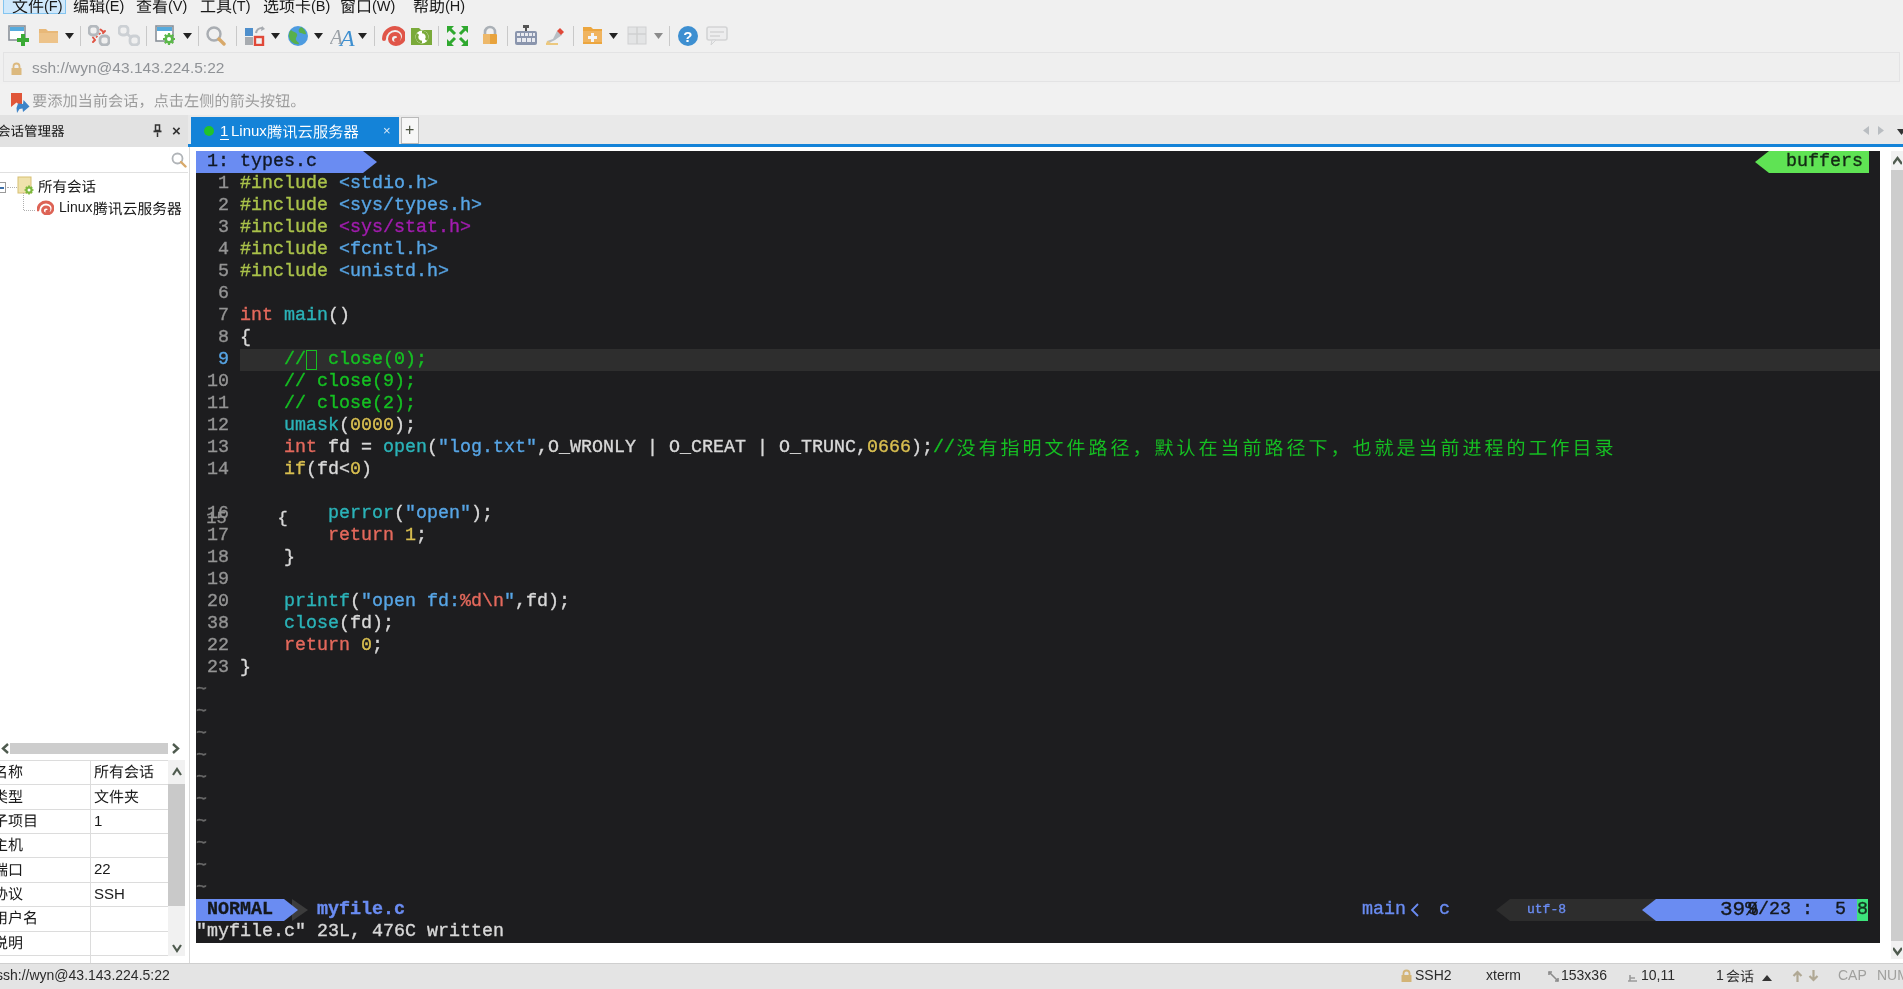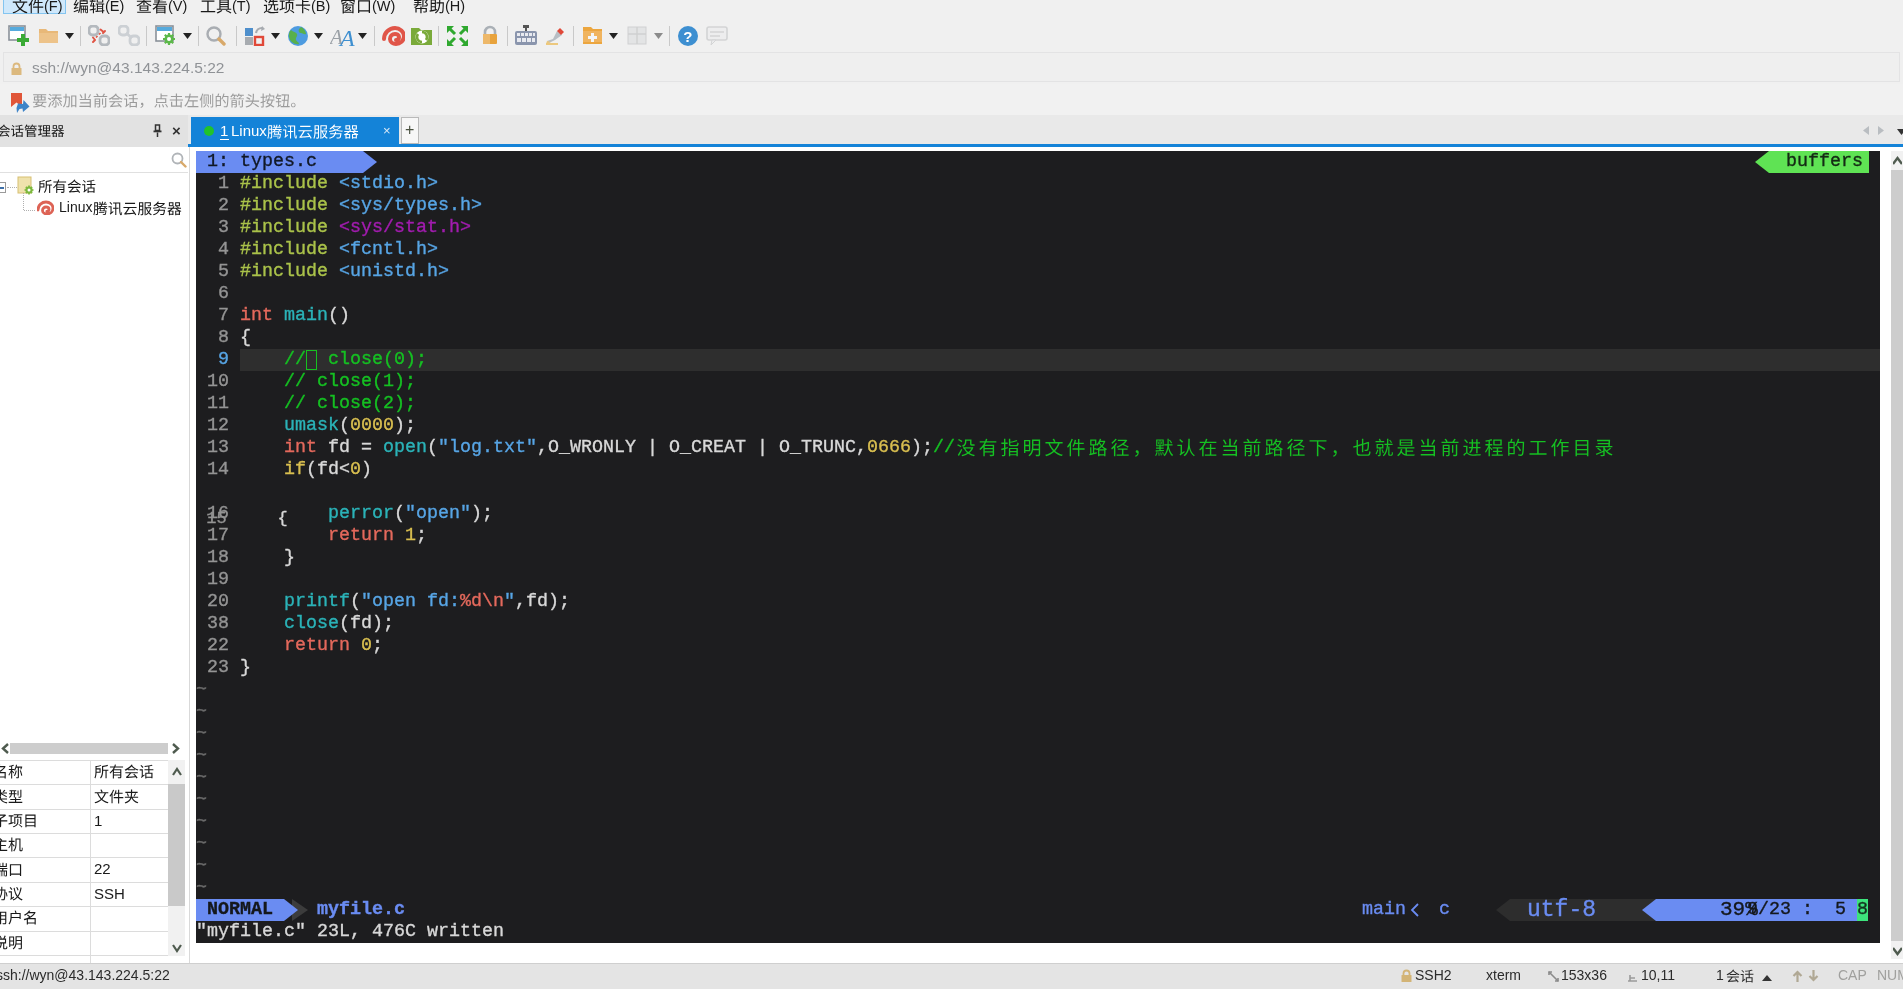--- a/index.html
+++ b/index.html
@@ -457,21 +457,21 @@
     <div class="abs mono" style="left:196.0px;top:217px;height:22px;line-height:22px;font-size:18.3333px"><span style="color:#949494;font-weight:400">  3 </span><span style="color:#aac24a;font-weight:400">#include</span><span style="color:#d8d8d8;font-weight:400"> </span><span style="color:#a21caf;font-weight:400">&lt;sys/stat.h&gt;</span></div>
     <div class="abs mono" style="left:196.0px;top:239px;height:22px;line-height:22px;font-size:18.3333px"><span style="color:#949494;font-weight:400">  4 </span><span style="color:#aac24a;font-weight:400">#include</span><span style="color:#d8d8d8;font-weight:400"> </span><span style="color:#57a5e5;font-weight:400">&lt;fcntl.h&gt;</span></div>
     <div class="abs mono" style="left:196.0px;top:261px;height:22px;line-height:22px;font-size:18.3333px"><span style="color:#949494;font-weight:400">  5 </span><span style="color:#aac24a;font-weight:400">#include</span><span style="color:#d8d8d8;font-weight:400"> </span><span style="color:#57a5e5;font-weight:400">&lt;unistd.h&gt;</span></div>
     <div class="abs mono" style="left:196.0px;top:283px;height:22px;line-height:22px;font-size:18.3333px"><span style="color:#949494;font-weight:400">  6 </span></div>
     <div class="abs mono" style="left:196.0px;top:305px;height:22px;line-height:22px;font-size:18.3333px"><span style="color:#949494;font-weight:400">  7 </span><span style="color:#e4695c;font-weight:400">int</span><span style="color:#d8d8d8;font-weight:400"> </span><span style="color:#2bb3b8;font-weight:400">main</span><span style="color:#d8d8d8;font-weight:400">()</span></div>
     <div class="abs mono" style="left:196.0px;top:327px;height:22px;line-height:22px;font-size:18.3333px"><span style="color:#949494;font-weight:400">  8 </span><span style="color:#d8d8d8;font-weight:400">{</span></div>
     <div class="abs" style="left:240px;top:349px;width:1640px;height:22px;background:#2e2e2e"></div>
     <div class="abs mono" style="left:196.0px;top:349px;height:22px;line-height:22px;font-size:18.3333px"><span style="color:#57a5e5;font-weight:400">  9 </span><span style="color:#d8d8d8;font-weight:400">    </span><span style="color:#15c022;font-weight:400">//</span></div>
     <div class="abs" style="left:306px;top:350px;width:11px;height:20px;border:1.5px solid #16c020"></div>
     <div class="abs mono" style="left:328.0px;top:349px;height:22px;line-height:22px;font-size:18.3333px"><span style="color:#15c022;font-weight:400">close(0);</span></div>
-    <div class="abs mono" style="left:196.0px;top:371px;height:22px;line-height:22px;font-size:18.3333px"><span style="color:#949494;font-weight:400"> 10 </span><span style="color:#d8d8d8;font-weight:400">    </span><span style="color:#15c022;font-weight:400">// close(1);</span></div>
+    <div class="abs mono" style="left:196.0px;top:371px;height:22px;line-height:22px;font-size:18.3333px"><span style="color:#949494;font-weight:400"> 10 </span><span style="color:#d8d8d8;font-weight:400">    </span><span style="color:#15c022;font-weight:400">// close(9);</span></div>
     <div class="abs mono" style="left:196.0px;top:393px;height:22px;line-height:22px;font-size:18.3333px"><span style="color:#949494;font-weight:400"> 11 </span><span style="color:#d8d8d8;font-weight:400">    </span><span style="color:#15c022;font-weight:400">// close(2);</span></div>
     <div class="abs mono" style="left:196.0px;top:415px;height:22px;line-height:22px;font-size:18.3333px"><span style="color:#949494;font-weight:400"> 12 </span><span style="color:#d8d8d8;font-weight:400">    </span><span style="color:#2bb3b8;font-weight:400">umask</span><span style="color:#d8d8d8;font-weight:400">(</span><span style="color:#d9bf50;font-weight:400">0000</span><span style="color:#d8d8d8;font-weight:400">);</span></div>
     <div class="abs mono" style="left:196.0px;top:437px;height:22px;line-height:22px;font-size:18.3333px"><span style="color:#949494;font-weight:400"> 13 </span><span style="color:#d8d8d8;font-weight:400">    </span><span style="color:#e4695c;font-weight:400">int</span><span style="color:#d8d8d8;font-weight:400"> fd = </span><span style="color:#2bb3b8;font-weight:400">open</span><span style="color:#d8d8d8;font-weight:400">(</span><span style="color:#57a5e5;font-weight:400">"log.txt"</span><span style="color:#d8d8d8;font-weight:400">,O_WRONLY | O_CREAT | O_TRUNC,</span><span style="color:#d9bf50;font-weight:400">0666</span><span style="color:#d8d8d8;font-weight:400">);</span><span style="color:#15c022;font-weight:400">//</span></div>
     <div class="abs mono" style="left:196.0px;top:459px;height:22px;line-height:22px;font-size:18.3333px"><span style="color:#949494;font-weight:400"> 14 </span><span style="color:#d8d8d8;font-weight:400">    </span><span style="color:#d9bf50;font-weight:400">if</span><span style="color:#d8d8d8;font-weight:400">(fd&lt;</span><span style="color:#d9bf50;font-weight:400">0</span><span style="color:#d8d8d8;font-weight:400">)</span></div>
     <div class="abs mono" style="left:196.0px;top:508px;height:22px;line-height:22px;font-size:17px"><span style="color:#949494;font-weight:400"> 15 </span><span style="color:#d8d8d8;font-weight:400">    {</span></div>
     <div class="abs mono" style="left:196.0px;top:503px;height:22px;line-height:22px;font-size:18.3333px"><span style="color:#949494;font-weight:400"> 16 </span><span style="color:#d8d8d8;font-weight:400">        </span><span style="color:#2bb3b8;font-weight:400">perror</span><span style="color:#d8d8d8;font-weight:400">(</span><span style="color:#57a5e5;font-weight:400">"open"</span><span style="color:#d8d8d8;font-weight:400">);</span></div>
     <div class="abs mono" style="left:196.0px;top:525px;height:22px;line-height:22px;font-size:18.3333px"><span style="color:#949494;font-weight:400"> 17 </span><span style="color:#d8d8d8;font-weight:400">        </span><span style="color:#e4695c;font-weight:400">return</span><span style="color:#d8d8d8;font-weight:400"> </span><span style="color:#d9bf50;font-weight:400">1</span><span style="color:#d8d8d8;font-weight:400">;</span></div>
     <div class="abs mono" style="left:196.0px;top:547px;height:22px;line-height:22px;font-size:18.3333px"><span style="color:#949494;font-weight:400"> 18 </span><span style="color:#d8d8d8;font-weight:400">    }</span></div>
     <div class="abs mono" style="left:196.0px;top:569px;height:22px;line-height:22px;font-size:18.3333px"><span style="color:#949494;font-weight:400"> 19 </span></div>
     <div class="abs mono" style="left:196.0px;top:591px;height:22px;line-height:22px;font-size:18.3333px"><span style="color:#949494;font-weight:400"> 20 </span><span style="color:#d8d8d8;font-weight:400">    </span><span style="color:#2bb3b8;font-weight:400">printf</span><span style="color:#d8d8d8;font-weight:400">(</span><span style="color:#57a5e5;font-weight:400">"open fd:</span><span style="color:#e4695c;font-weight:400">%d</span><span style="color:#e4695c;font-weight:400">\n</span><span style="color:#57a5e5;font-weight:400">"</span><span style="color:#d8d8d8;font-weight:400">,fd);</span></div>
@@ -531,21 +531,21 @@
     <div class="abs mono" style="left:317.0px;top:899px;height:22px;line-height:22px;font-size:18.3333px"><span style="color:#6a8cf2;font-weight:700">myfile.c</span></div>
     <div class="abs mono" style="left:1362.0px;top:899px;height:22px;line-height:22px;font-size:18.3333px"><span style="color:#6a8cf2;font-weight:400">main</span></div>
     <svg class="abs" style="left:1410px;top:903px" width="10" height="14" viewBox="0 0 10 14">
       <path d="M8 1L2 7l6 6" fill="none" stroke="#6a8cf2" stroke-width="1.8"></path>
     </svg>
     <div class="abs mono" style="left:1439.0px;top:899px;height:22px;line-height:22px;font-size:18.3333px"><span style="color:#6a8cf2;font-weight:400">c</span></div>
     <div class="abs" style="left:1510px;top:899px;width:146px;height:22px;background:#2d2d2d"></div>
     <svg class="abs" style="left:1496px;top:899px" width="14" height="22" viewBox="0 0 14 22">
       <path d="M14 0L0 11l14 11z" fill="#2d2d2d"></path>
     </svg>
-    <div class="abs mono" style="left:1527.0px;top:899px;height:22px;line-height:22px;font-size:23px"><span style="color:#6a8cf2;font-weight:400">utf-8</span></div>
+    <div class="abs mono" style="left:1527.0px;top:899px;height:22px;line-height:22px;font-size:13px"><span style="color:#6a8cf2;font-weight:400">utf-8</span></div>
     <div class="abs" style="left:1656px;top:899px;width:201px;height:22px;background:#6a8cf2"></div>
     <svg class="abs" style="left:1642px;top:899px" width="14" height="22" viewBox="0 0 14 22">
       <path d="M14 0L0 11l14 11z" fill="#6a8cf2"></path>
     </svg>
     <div class="abs mono" style="left:1720px;top:899px;height:40px;line-height:22px;font-size:21px"><span style="color:#15181c;font-weight:400">39%</span></div>
     <div class="abs mono" style="left:1747.0px;top:899px;height:22px;line-height:22px;font-size:18.3333px"><span style="color:#15181c;font-weight:400">9/23 :  5</span></div>
     <div class="abs" style="left:1857px;top:899px;width:11px;height:22px;background:#3de47c"></div>
     <div class="abs mono" style="left:1857.0px;top:899px;height:22px;line-height:22px;font-size:18.3333px"><span style="color:#14301e;font-weight:400">8</span></div>
     <div class="abs mono" style="left:196.0px;top:921px;height:22px;line-height:22px;font-size:18.3333px"><span style="color:#d8d8d8;font-weight:400">"myfile.c" 23L, 476C written</span></div>
     <div class="abs" style="left:1891px;top:151px;width:12px;height:808px;background:#f1f1f1"></div>

